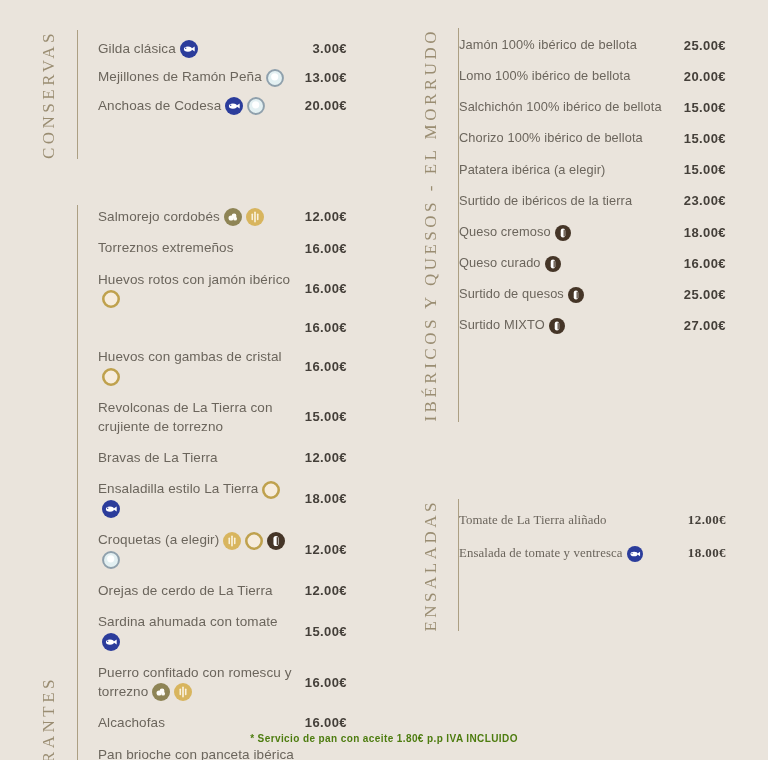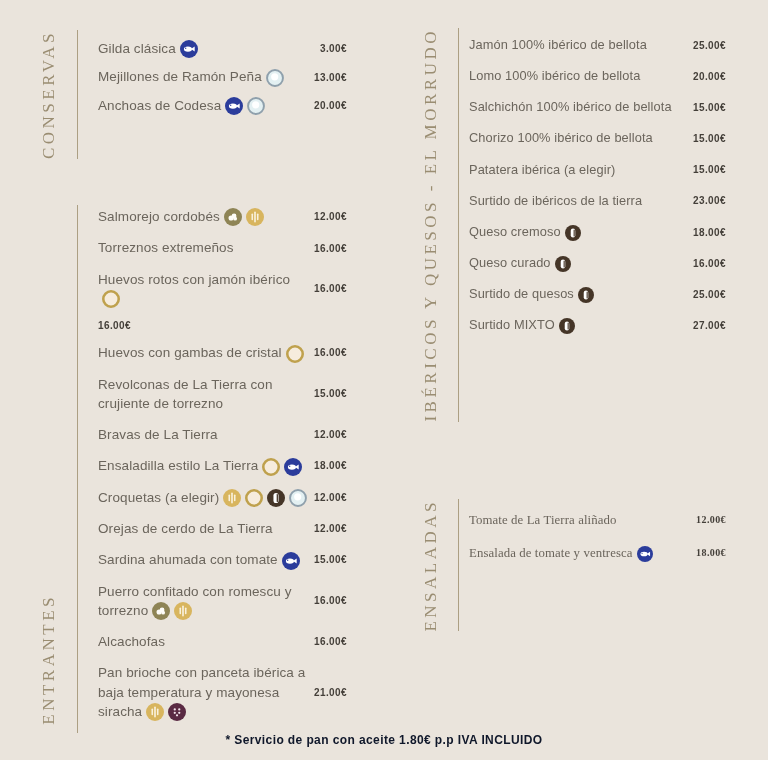--- a/index.html
+++ b/index.html
@@ -16,56 +16,56 @@
   .rail{flex:none;display:flex;flex-direction:column;justify-content:center;align-items:center;}
   .col-left .rail{width:57px;}
   .col-right .rail{width:54px;}
   .rail-label{
     writing-mode:vertical-rl;transform:rotate(180deg);
     font-family:"Liberation Serif",serif;
     font-size:17px;letter-spacing:3.5px;color:#9A8D72;white-space:nowrap;
   }
   .items{flex:1;border-left:1.5px solid #AC9F83;}
   .col-left .items{padding-left:20px;}
-  .col-right .items{padding-left:10px;}
+  .col-right .items{}
 
   #sec-conservas{margin-top:30px;min-height:120px;}
   #sec-conservas .items{padding-top:9px;}
   #sec-conservas .item{margin-bottom:9px;}
 
   #sec-entrantes{margin-top:46px;min-height:522px;}
   #sec-entrantes .rail{justify-content:flex-end;padding-bottom:8px;}
   #sec-entrantes .items{padding-top:2px;}
-  #sec-entrantes .item{margin-bottom:12px;}
+  #sec-entrantes .item{margin-bottom:12px;justify-content:flex-end;}
 
   #sec-ibericos{margin-top:28px;min-height:340px;}
   #sec-ibericos .items{padding-top:8px;}
   #sec-ibericos .item{margin-bottom:13px;}
 
   #sec-ensaladas{margin-top:77px;min-height:122px;}
   #sec-ensaladas .items{padding-top:12px;font-family:Liberation Serif, serif;}
   #sec-ensaladas .item{margin-bottom:15px;}
 
   .item{display:flex;align-items:center;}
   .iname{
     flex:1;padding-right:6px;
     font-size:13.5px;line-height:1.42;letter-spacing:0.1px;color:#6B655C;
   }
   .col-right .iname{font-size:12.8px;}
   .price{
-    white-space:nowrap;font-weight:700;font-size:10px;
+    white-space:nowrap;font-weight:700;font-size:13px;
     letter-spacing:0.4px;color:#443F39;
   }
   .aicon{display:inline-block;vertical-align:middle;margin-left:4px;line-height:0;}
   .aicon svg{width:18px;height:18px;display:inline-block;vertical-align:middle;}
   .col-right .aicon svg{width:16px;height:16px;}
 
   .footer{
     position:absolute;left:0;right:0;top:733px;text-align:center;
-    font-size:12px;font-weight:600;letter-spacing:0.4px;color:#0f172a;
+    font-size:10px;font-weight:600;letter-spacing:0.4px;color:#4d7c0f;
   }
 </style>
 </head>
 <body>
 
 <div class="col col-left">
   <div class="menu-section" id="sec-conservas">
     <div class="rail">
       <span class="rail-label">CONSERVAS</span>
     </div>

